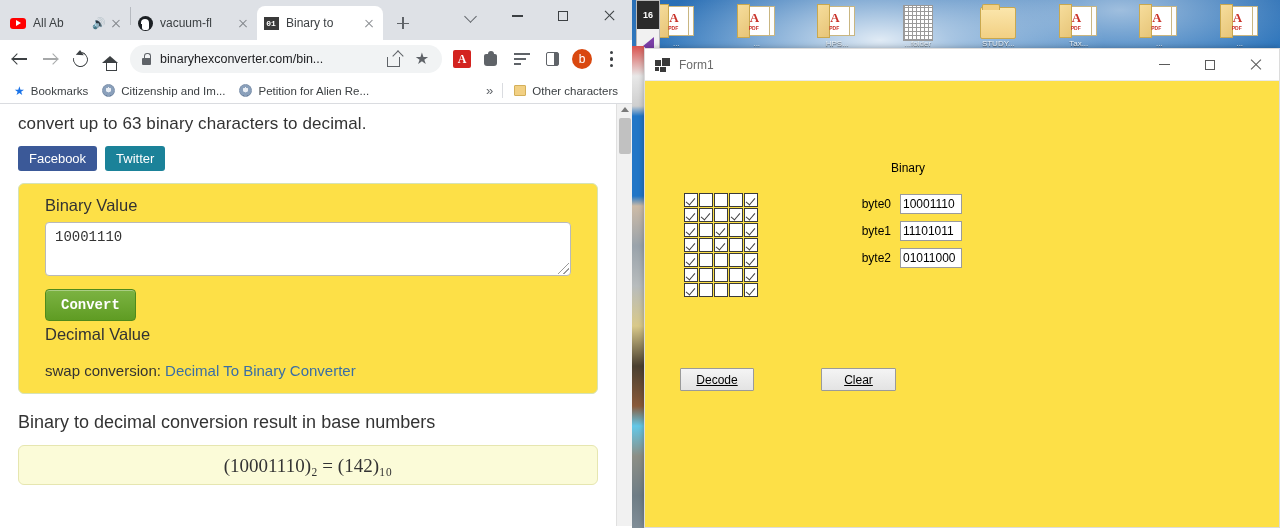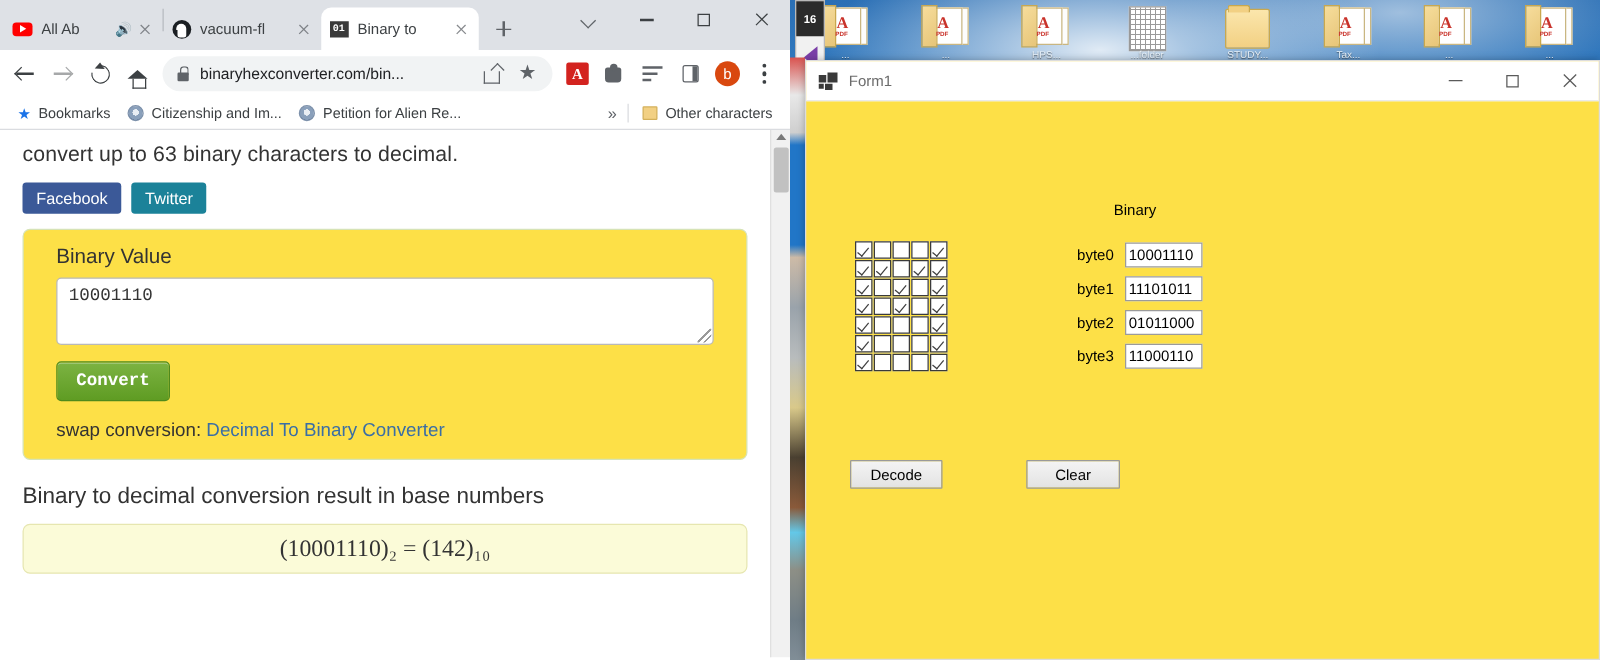--- a/index.html
+++ b/index.html
@@ -486,21 +486,21 @@
   .byte-input {
     width: 62px; height: 20px; border: 1px solid #9b9b9b; background: #fff;
     font-family: "Liberation Sans", sans-serif; font-size: 12px;
     color: #000; padding: 0 2px; line-height: 18px;
   }
   .f-btn {
     position: absolute; height: 23px; width: 74px;
     background: linear-gradient(180deg,#f4f4f4,#e3e3e3);
     border: 1px solid #9a9a9a; border-radius: 1px;
     font-size: 12px; color: #000;
-    display: flex; align-items: center; justify-content: center;
+    display: flex; align-items: center; justify-content: center; text-decoration: underline;
   }
   #btn-decode { left: 35px; top: 287px; }
   #btn-clear  { left: 176px; top: 287px; width: 75px; }
 </style>
 </head>
 <body>
 
 <div id="desktop">
   <div id="desktop-icons">
       <div class="desk-icon">
@@ -708,20 +708,21 @@
         <div class="btn-tw">Twitter</div>
       </div>
 
       <div class="convbox">
         <div class="fieldlabel">Binary Value</div>
         <div class="ta-wrap">
           <textarea class="ta" style="">10001110</textarea>
           <span class="resize-grip"></span>
         </div>
         <div class="btn-convert">Convert</div>
+        <div class="fieldlabel">Decimal Value</div>
         <div class="swap">
           <span>swap conversion:</span>
           <a href="#">Decimal To Binary Converter</a>
         </div>
       </div>
 
       <div class="h2">Binary to decimal conversion result in base numbers</div>
       <div class="resultbox">(10001110)₂ = (142)₁₀</div>
     </div>
 
@@ -801,22 +802,18 @@
           <input class="byte-input" value="10001110" style="">
         </div>
         <div class="byte-row">
           <div class="byte-lbl">byte1</div>
           <input class="byte-input" value="11101011" style="">
         </div>
         <div class="byte-row">
           <div class="byte-lbl">byte2</div>
           <input class="byte-input" value="01011000" style="">
         </div>
-        <div class="byte-row">
-          <div class="byte-lbl">byte3</div>
-          <input class="byte-input" value="11000110" style="">
-        </div>
       </div>
 
     <div class="f-btn" id="btn-decode">Decode</div>
     <div class="f-btn" id="btn-clear">Clear</div>
   </div>
 </div>
 
 </body></html>

